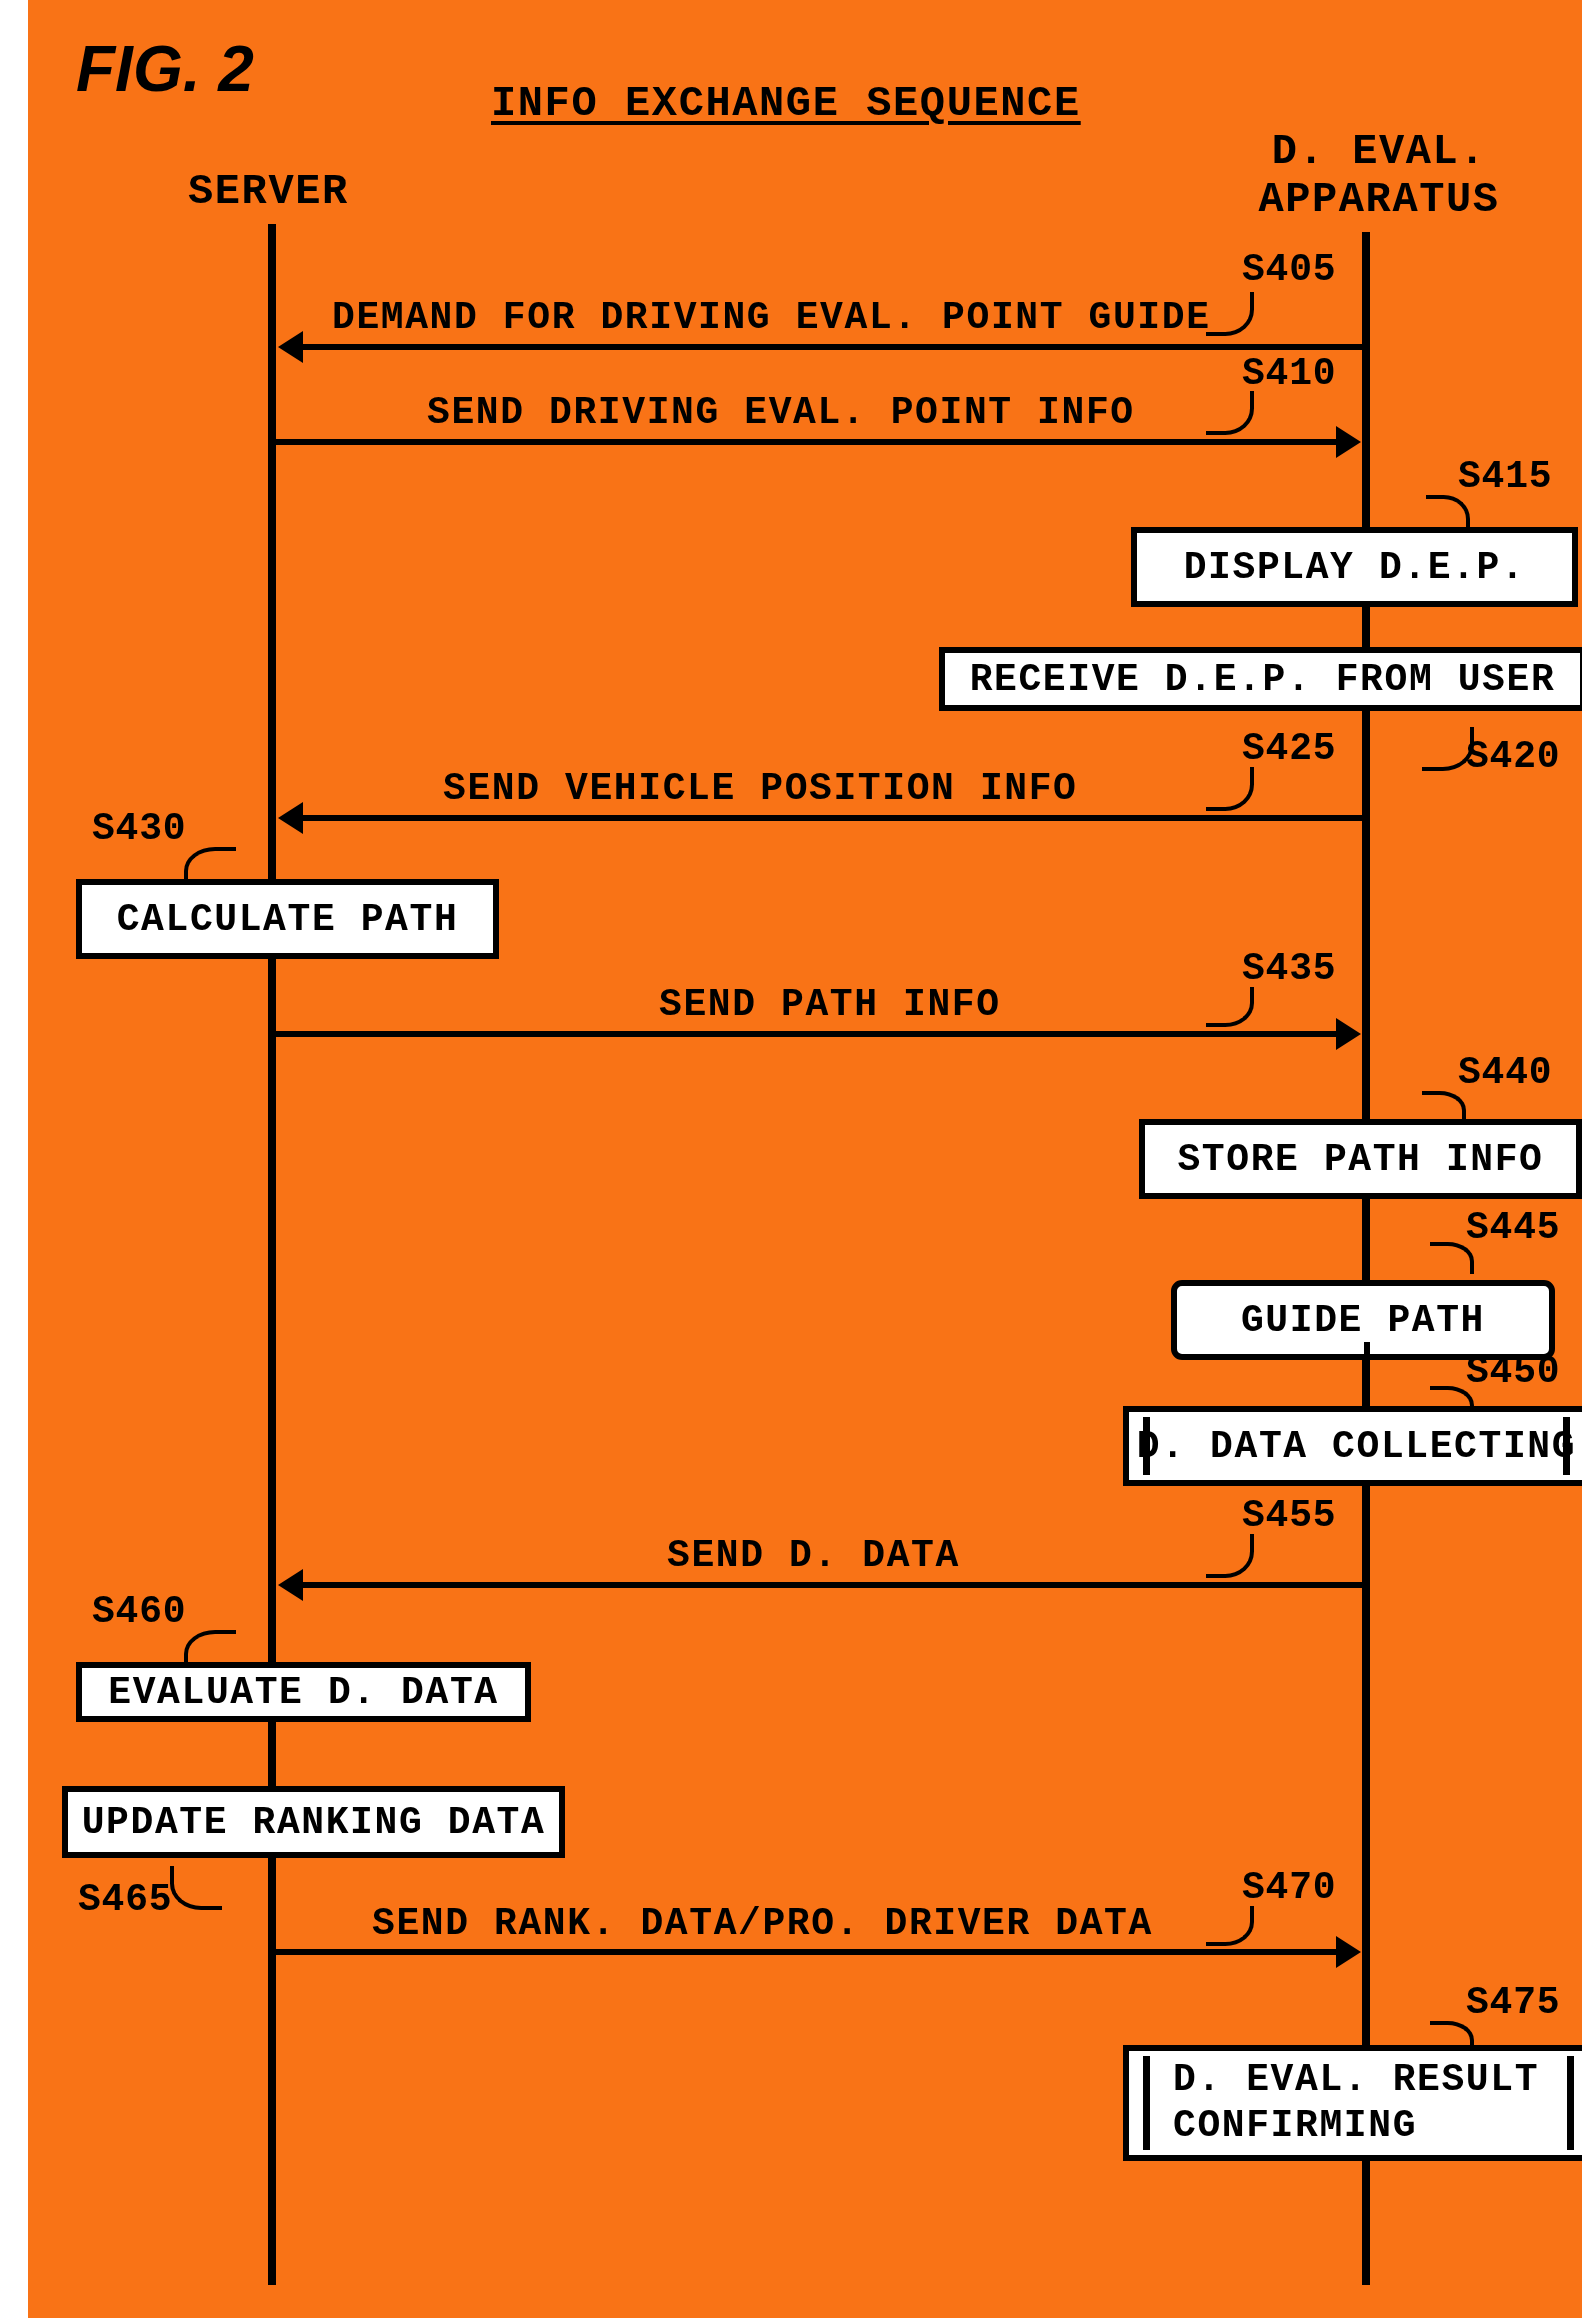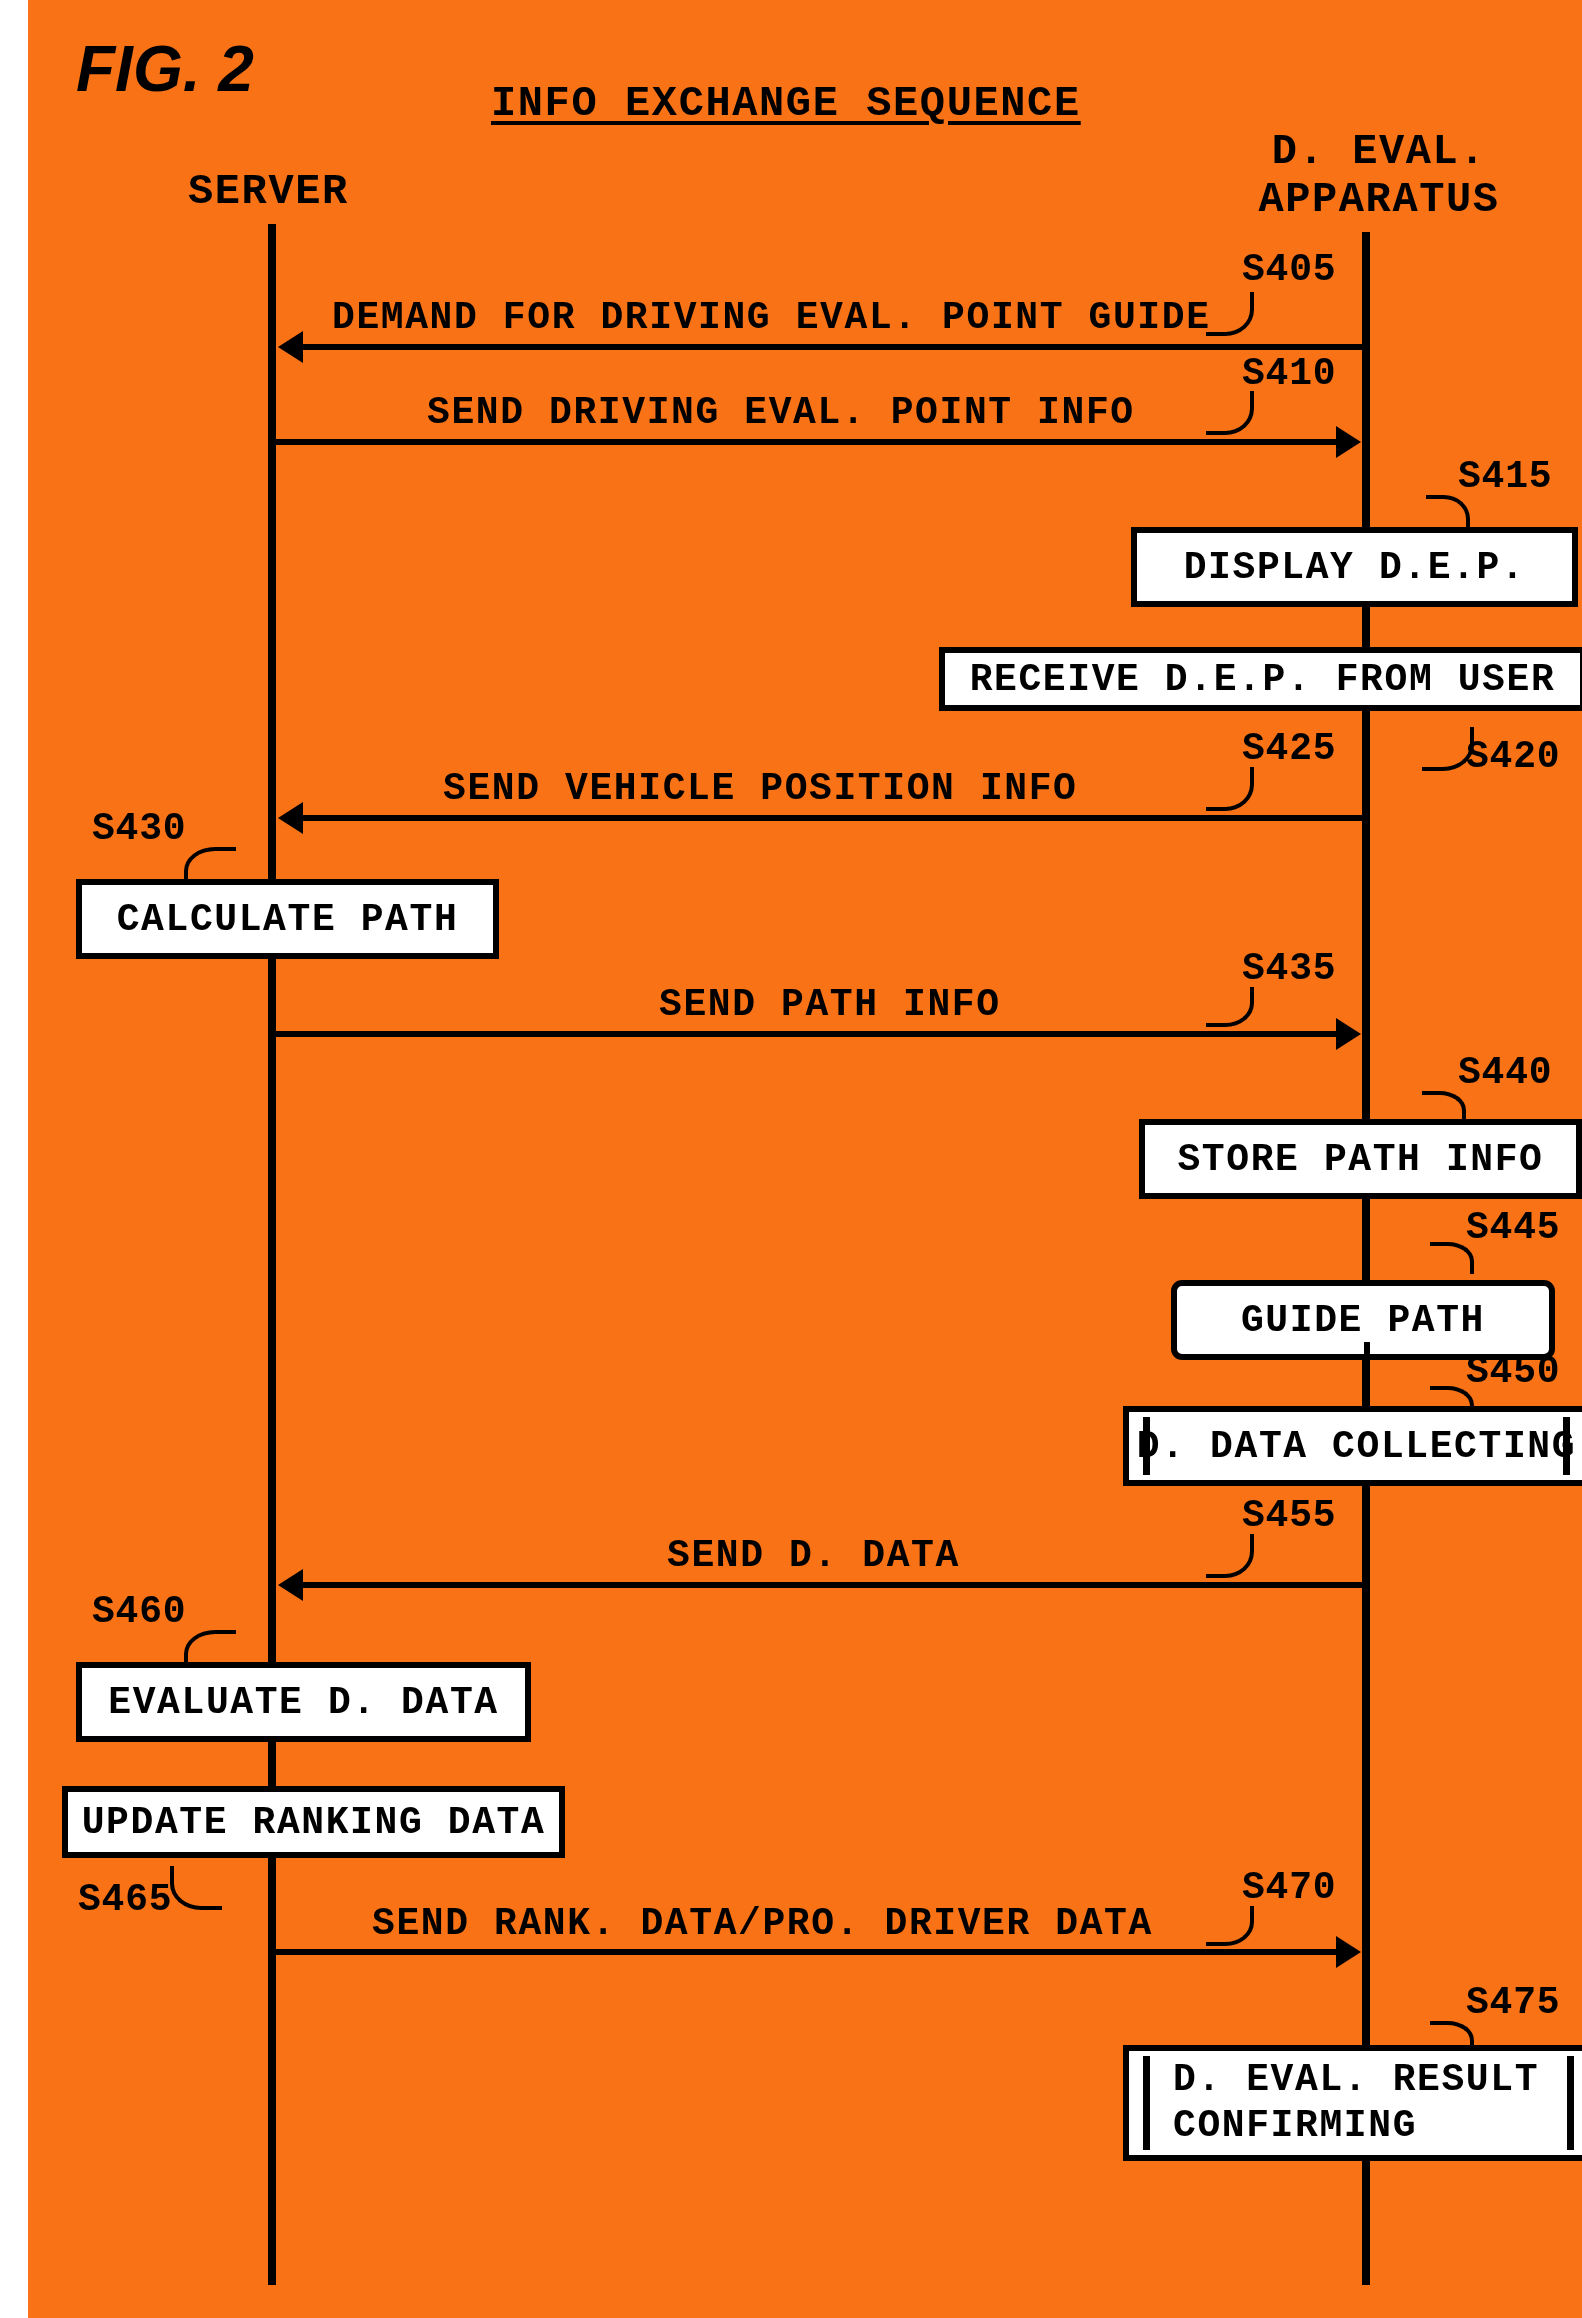--- a/index.html
+++ b/index.html
@@ -173,21 +173,21 @@
   <div class="curve" style="left:1402px; top:1386px; width:44px; height:32px; border-bottom:none; border-left:none; border-radius:0 60% 0 0;"></div>
   <div class="box sub" style="left:1095px; top:1406px; width:467px; height:80px;">D. DATA COLLECTING</div>
 
   <div class="arrow-text" style="left:639px; top:1534px;">SEND D. DATA</div>
   <div class="arrow left" style="left:272px; top:1582px; width:1063px;"></div>
   <div class="step-label" style="left:1214px; top:1494px;">S455</div>
   <div class="curve" style="left:1178px; top:1534px; width:48px; height:44px; border-top:none; border-left:none; border-radius:0 0 60% 0;"></div>
 
   <div class="step-label" style="left:64px; top:1590px;">S460</div>
   <div class="curve" style="left:156px; top:1630px; width:52px; height:40px; border-bottom:none; border-right:none; border-radius:60% 0 0 0;"></div>
-  <div class="box" style="left:48px; top:1662px; width:455px; height:80px;">EVALUATE D. DATA</div>
+  <div class="box" style="left:48px; top:1662px; width:455px; height:60px;">EVALUATE D. DATA</div>
 
   <div class="connector-v" style="left:240px; top:1742px; height:44px;"></div>
 
   <div class="box" style="left:34px; top:1786px; width:503px; height:72px;">UPDATE RANKING DATA</div>
   <div class="step-label" style="left:50px; top:1878px;">S465</div>
   <div class="curve" style="left:142px; top:1866px; width:52px; height:44px; border-top:none; border-right:none; border-radius:0 0 0 60%;"></div>
 
   <div class="arrow-text" style="left:344px; top:1902px;">SEND RANK. DATA/PRO. DRIVER DATA</div>
   <div class="arrow right" style="left:248px; top:1949px; width:1063px;"></div>
   <div class="step-label" style="left:1214px; top:1866px;">S470</div>

